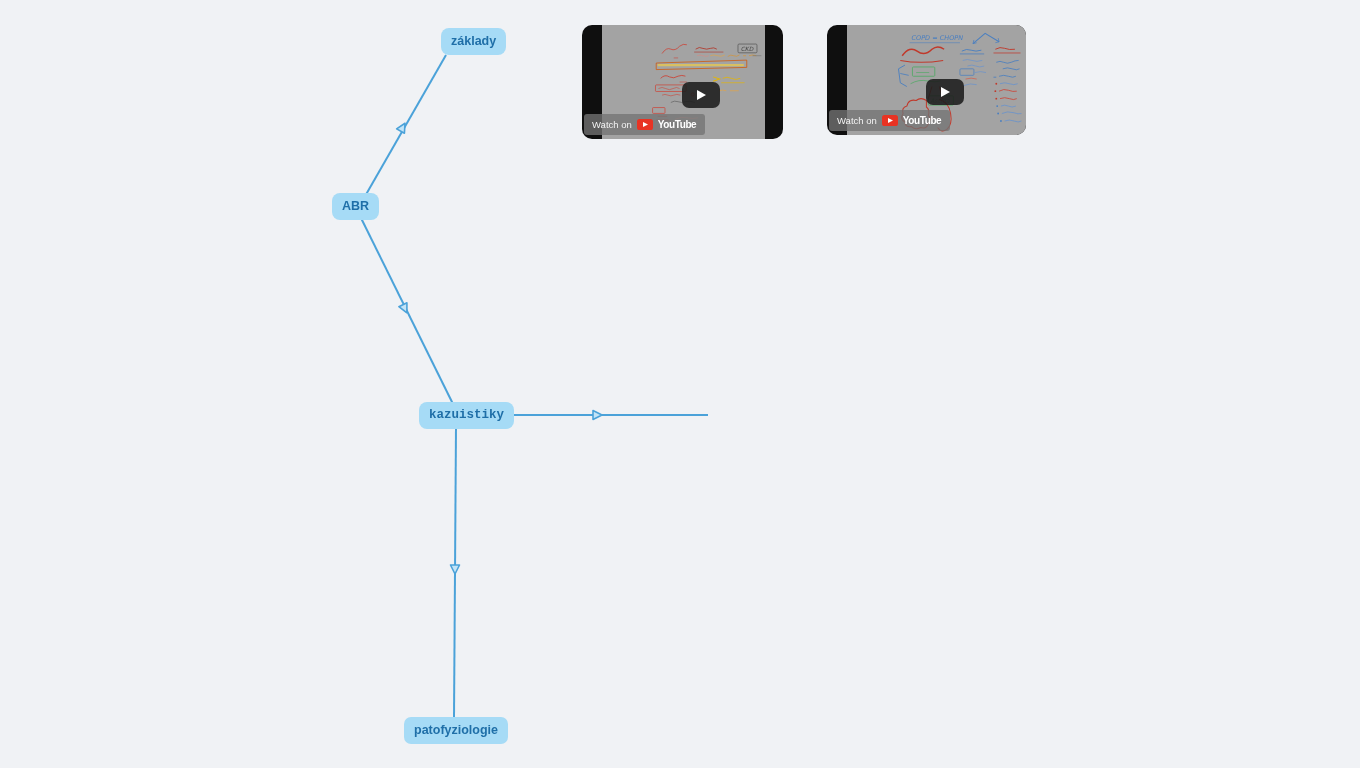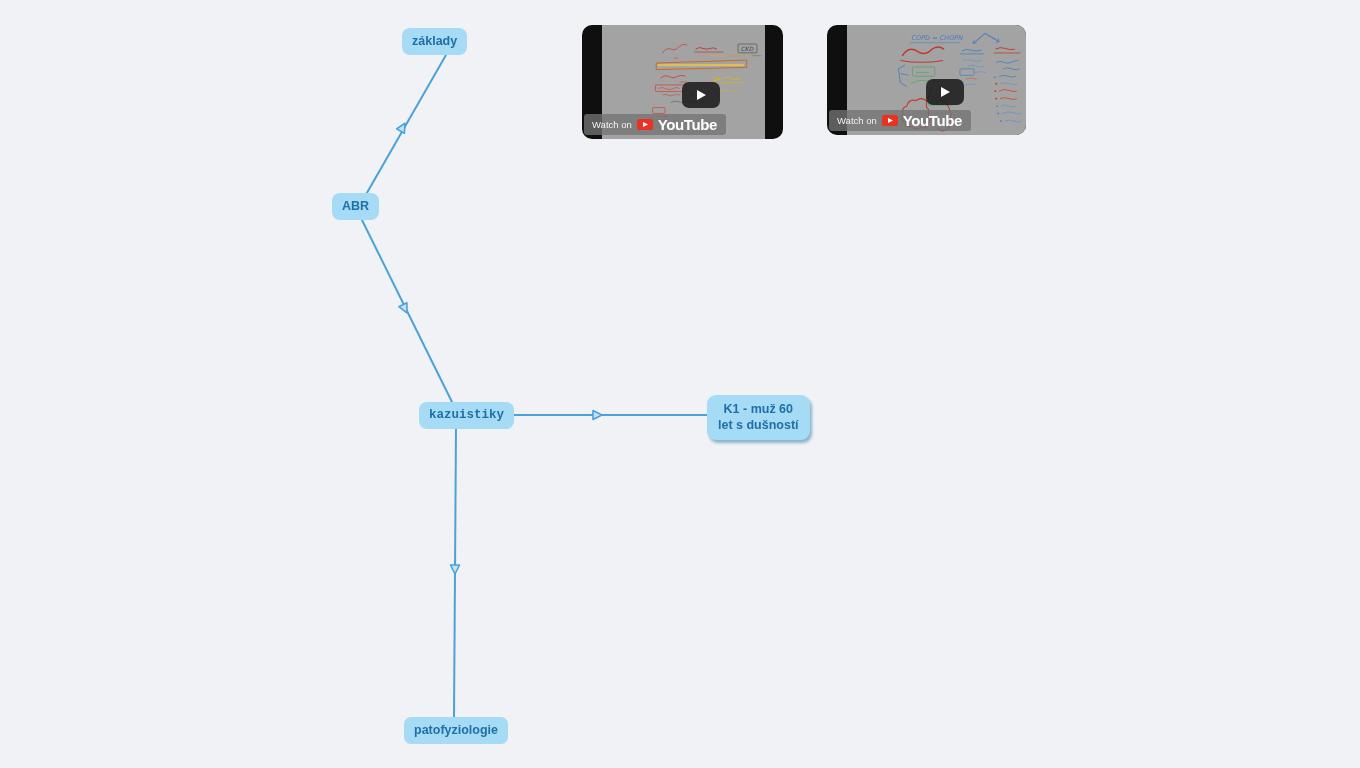--- a/index.html
+++ b/index.html
@@ -66,50 +66,46 @@
     left: 2px; bottom: 4px;
     height: 21px;
     padding: 0 9px 0 8px;
     background: rgba(115, 115, 115, 0.78);
     border-radius: 3px;
     display: flex; align-items: center; gap: 5px;
     color: #ffffff;
   }
   .watch-badge .watch-text { font-size: 9.5px; color: #f2f2f2; }
   .watch-badge .yt-icon { display: flex; align-items: center; }
-  .watch-badge .brand-text { font-size: 15px; font-weight: bold; letter-spacing: -0.4px; }
+  .watch-badge .brand-text { font-size: 10px; font-weight: bold; letter-spacing: -0.4px; }
 
   .sketch-text { font-family: "DejaVu Sans", sans-serif; font-style: italic; }
 </style>
 </head>
 <body>
 
 <div class="canvas">
 
   <svg class="edge-layer" width="1360" height="768" viewBox="0 0 1360 768">
     <line class="edge" x1="364" y1="198" x2="446" y2="55"></line>
     <line class="edge" x1="361" y1="218" x2="453" y2="404"></line>
     <line class="edge" x1="492" y1="415" x2="708" y2="415"></line>
     <line class="edge" x1="456" y1="427" x2="454" y2="718"></line>
     <path class="arrowhead" d="M -7 -4.5 L 2 0 L -7 4.5 Z" transform="translate(404,125) rotate(-60.2)"></path>
     <path class="arrowhead" d="M -7 -4.5 L 2 0 L -7 4.5 Z" transform="translate(406,311) rotate(63.7)"></path>
     <path class="arrowhead" d="M -7 -4.5 L 2 0 L -7 4.5 Z" transform="translate(600,415) rotate(0)"></path>
     <path class="arrowhead" d="M -7 -4.5 L 2 0 L -7 4.5 Z" transform="translate(455,572) rotate(90)"></path>
   </svg>
 
-  <div class="node" style="left:402px; top:28px;">základy</div>
+  <div class="node" style="left:441px; top:28px;">základy</div>
 
   <div class="node" style="left:332px; top:193px;text-align:center;">ABR</div>
 
   <div class="node" style="left:419px; top:402px;font-family:Liberation Mono, monospace;">kazuistiky</div>
 
-  <div class="node selected" style="left:707px; top:395px;">
-    <span>K1 - muž 60</span><br>
-    <span>let s dušností</span>
-  </div>
 
   <div class="node" style="left:404px; top:717px;border-radius:7px;">patofyziologie</div>
 
   <div class="video" style="left:582px; top:25px; width:201px; height:114px;">
     <div class="screen" style="left:20px; width:163px;">
       <svg viewBox="0 0 163 114">
 
         <path d="M22 18 q6 -9 12 -6 q6 3 12 -4 q5 -4 10 -2" stroke="#cc4437" stroke-width="1.1" fill="none"></path>
         <path d="M38 24 h6" stroke="#cc4437" stroke-width="0.8" fill="none"></path>
 

